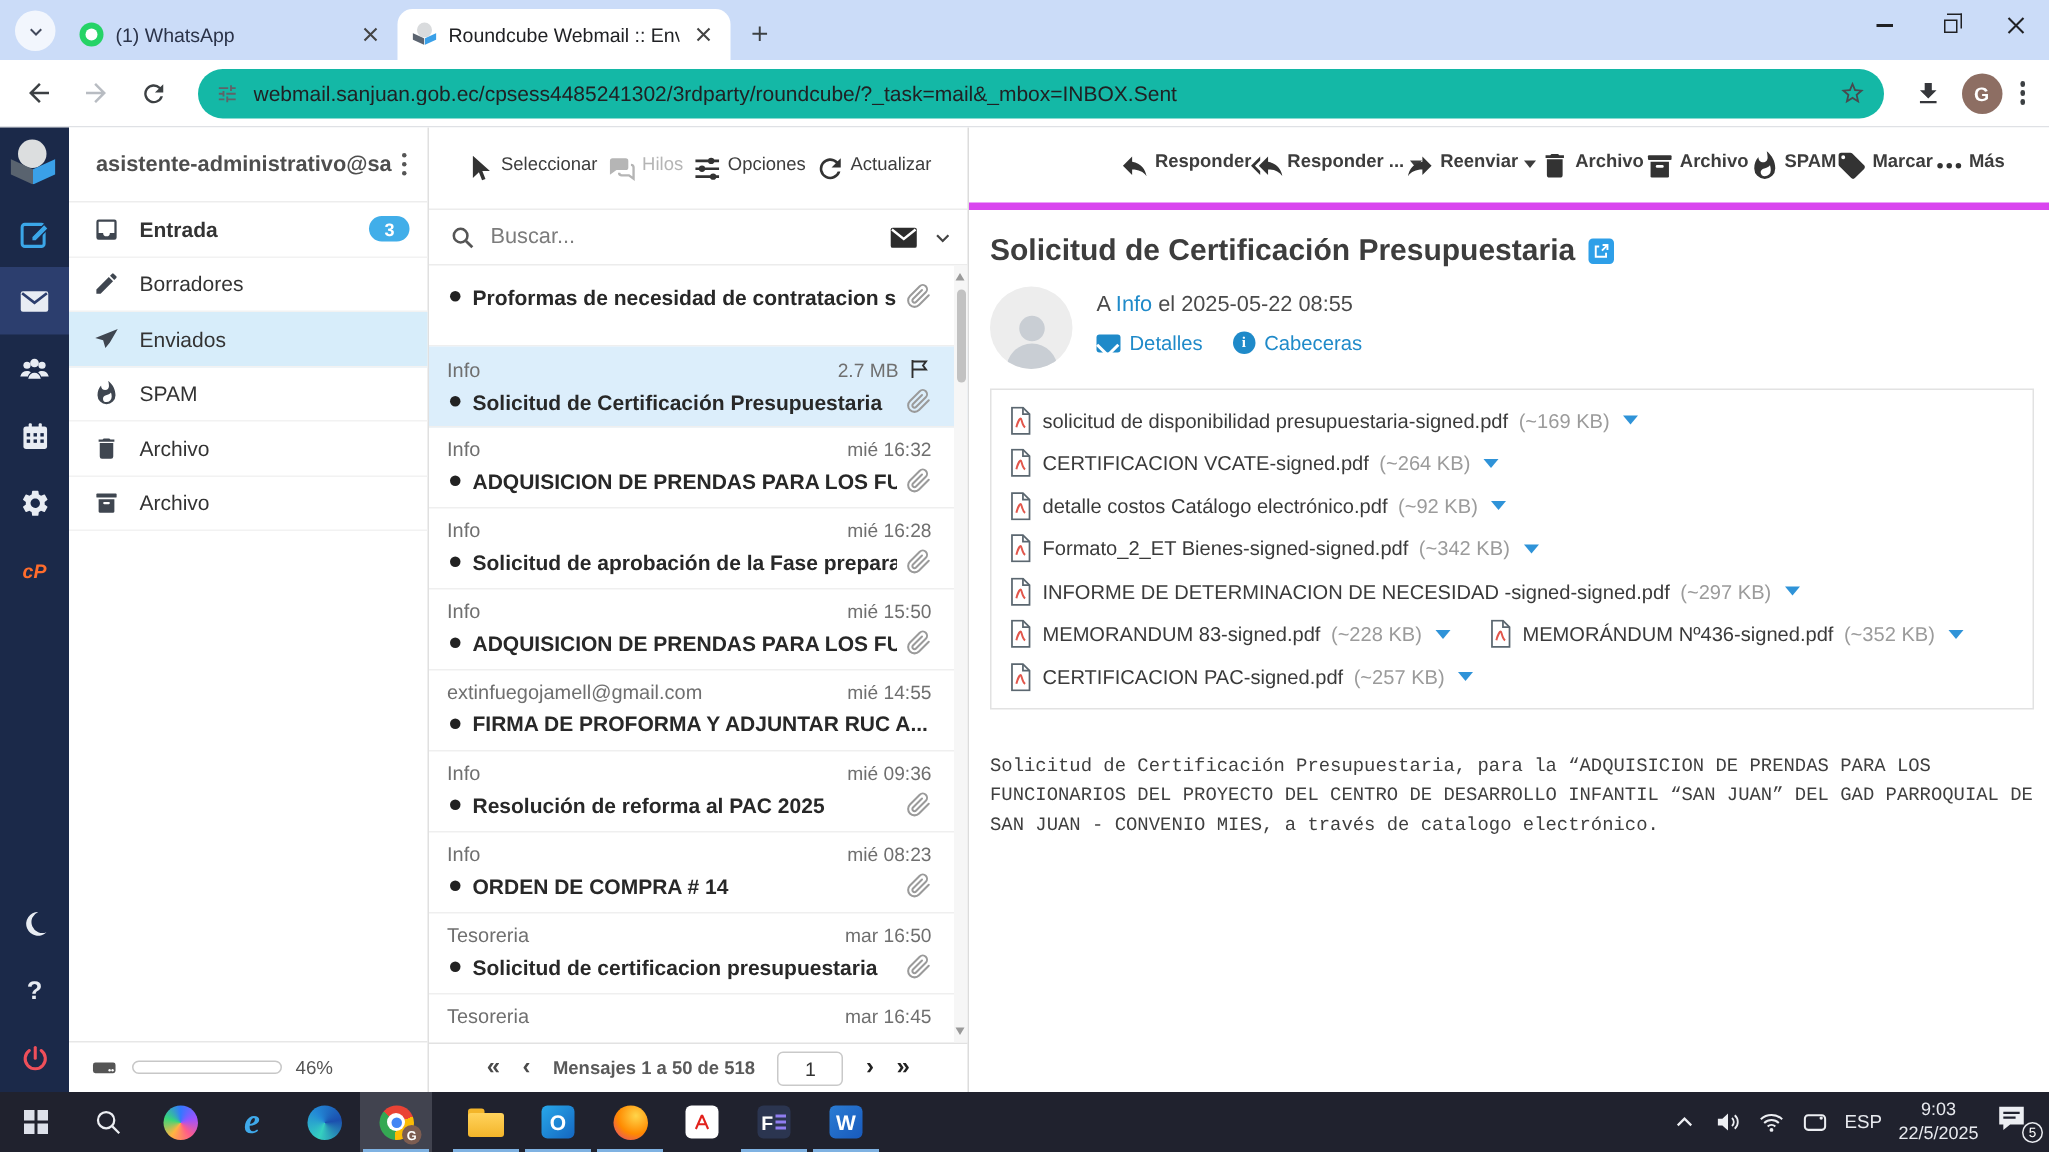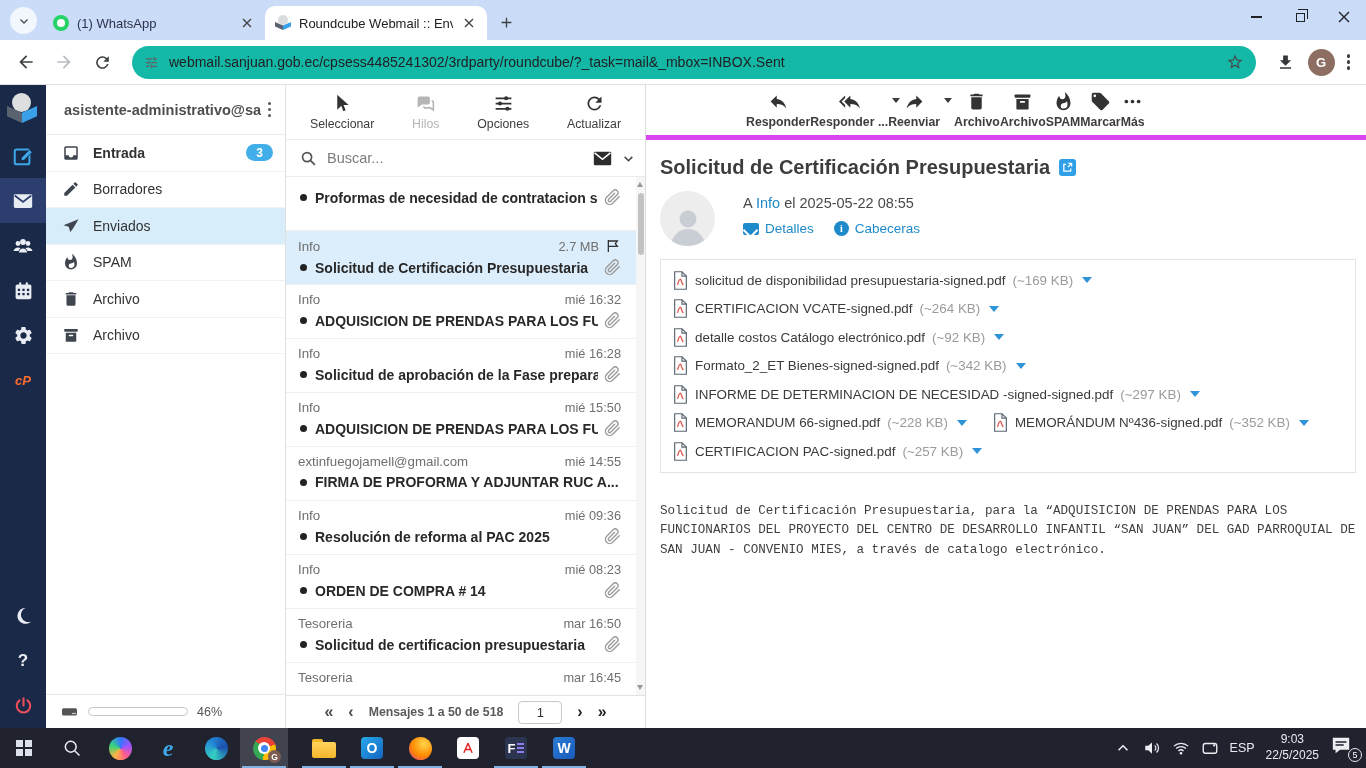--- a/index.html
+++ b/index.html
@@ -63,21 +63,21 @@
   .folder.bold { font-weight:bold; }
   .badge { margin-left:auto; background:#41aee9; color:#fff; font-size:12px; font-weight:bold; padding:1.5px 10px; border-radius:10px; }
   .quota { margin-top:auto; height:34px; border-top:1px solid #e7e7e7; display:flex; align-items:center; padding:0 14px; gap:9px; }
   .quota-track { width:100px; height:9px; border:1px solid #c7c7c7; border-radius:5px; overflow:hidden; background:#fff; }
   .quota-fill { height:100%; background:#58b5e8; border-radius:5px; }
   .quota-label { font-size:12.5px; color:#555; }
 
   
   .list { width:360px; background:#fff; border-right:1px solid #dcdcdc; display:flex; flex-direction:column; flex:none; }
   .list-toolbar { height:55px; border-bottom:1px solid #ececec; display:flex; align-items:center; justify-content:space-between; padding:0 24px; flex:none; }
-  .tbtn { display:flex; flex-direction:column; align-items:center; gap:3px; color:#3d3d3d; }
+  .tbtn { display:flex; flex-direction:row; gap:3px; color:#3d3d3d; }
   .tbtn .t-ic { width:21px; height:21px; }
   .tbtn span { font-size:12.3px; }
   .tbtn.disabled { color:#b5b5b5; }
   .searchrow { height:37px; border-bottom:1px solid #ececec; display:flex; align-items:center; padding:0 10px 0 14px; gap:10px; flex:none; }
   .searchrow input { flex:1; border:none; outline:none; font-size:14.5px; color:#333; font-family:"Liberation Sans",sans-serif; }
   .searchrow input::placeholder { color:#7c7c7c; }
   .msgs { flex:1; overflow:hidden; position:relative; }
   .msg { height:54px; padding:7px 24px 0 12px; border-bottom:1px solid #efefef; }
   .msg.selected { background:#dceefb; }
   .msg .l1 { display:flex; align-items:center; gap:6px; }
@@ -100,21 +100,21 @@
 
   
   .reader { flex:1; background:#fff; display:flex; flex-direction:column; overflow:hidden; }
   .reader-toolbar { height:55px; border-bottom:5px solid #d946ef; display:flex; align-items:center; padding-left:100px; flex:none;font-weight:bold; }
   .rbtn { position:relative; }
   .rbtn .caret { position:absolute; right:-12px; top:7px; width:0; height:0; border-left:4.5px solid transparent; border-right:4.5px solid transparent; border-top:5.5px solid #3d3d3d; }
   .grp2 { margin-left:14px; }
   .subject-row { padding:16px 24px 4px 14px; display:flex; align-items:center; gap:9px; }
   .subject { font-size:20px; font-weight:bold; color:#3d3d3d; }
   .extlink { width:17px; height:17px; background:#2e9fe8; border-radius:3px; display:flex; align-items:center; justify-content:center; color:#fff; flex:none; }
-  .meta-row { display:flex; padding:8px 24px 0 14px; gap:28px; }
+  .meta-row { display:flex; padding:8px 24px 0 14px; gap:16px; }
   .avatar-big { width:55px; height:55px; border-radius:50%; background:#ededed; overflow:hidden; display:flex; align-items:flex-end; justify-content:center; flex:none; }
   .meta-col { padding-top:4px; }
   .meta-line { font-size:14.5px; color:#4a4a4a; }
   .blue { color:#1f8ac9; }
   .meta-links { display:flex; gap:20px; margin-top:10px; align-items:center; }
   .mlink { display:flex; align-items:center; gap:6px; color:#1f8ac9; font-size:13.5px; }
   .env-sm { width:16px; height:12px; background:#1f8ac9; border-radius:2px; position:relative; }
   .env-sm::after { content:""; position:absolute; left:2px; top:2px; width:9px; height:9px; border-left:2px solid #fff; border-top:2px solid #fff; transform:rotate(-135deg); }
   .info-sm { width:15px; height:15px; border-radius:50%; background:#1f8ac9; color:#fff; font-size:10px; font-weight:bold; display:flex; align-items:center; justify-content:center; font-family:"Liberation Serif",serif; }
   .attachments { margin:13px 10px 0 14px; border:1px solid #e2e2e2; padding:6px 12px; display:flex; flex-wrap:wrap; column-gap:26px; align-items:center; }
@@ -801,21 +801,21 @@
           <span class="att-br"></span>
 
           <span class="att">
             <span class="pdfic">
               <svg class="icon-svg" viewBox="0 0 20 26">
                 <path d="M2 1h10l6 6v18H2z" fill="#fff" stroke="#5b6770" stroke-width="1.6"></path>
                 <path d="M12 1v6h6" fill="none" stroke="#5b6770" stroke-width="1.6"></path>
                 <path d="M6 19c1-4 3-8 4-8s1 6 4 8" fill="none" stroke="#e2574c" stroke-width="1.8"></path>
               </svg>
             </span>
-            <span class="aname">MEMORANDUM 66-signed.pdf</span>
+            <span class="aname">MEMORANDUM 83-signed.pdf</span>
             <span class="asize">(~228 KB)</span>
             <span class="acaret"></span>
           </span>
 
           <span class="att">
             <span class="pdfic">
               <svg class="icon-svg" viewBox="0 0 20 26">
                 <path d="M2 1h10l6 6v18H2z" fill="#fff" stroke="#5b6770" stroke-width="1.6"></path>
                 <path d="M12 1v6h6" fill="none" stroke="#5b6770" stroke-width="1.6"></path>
                 <path d="M6 19c1-4 3-8 4-8s1 6 4 8" fill="none" stroke="#e2574c" stroke-width="1.8"></path>

